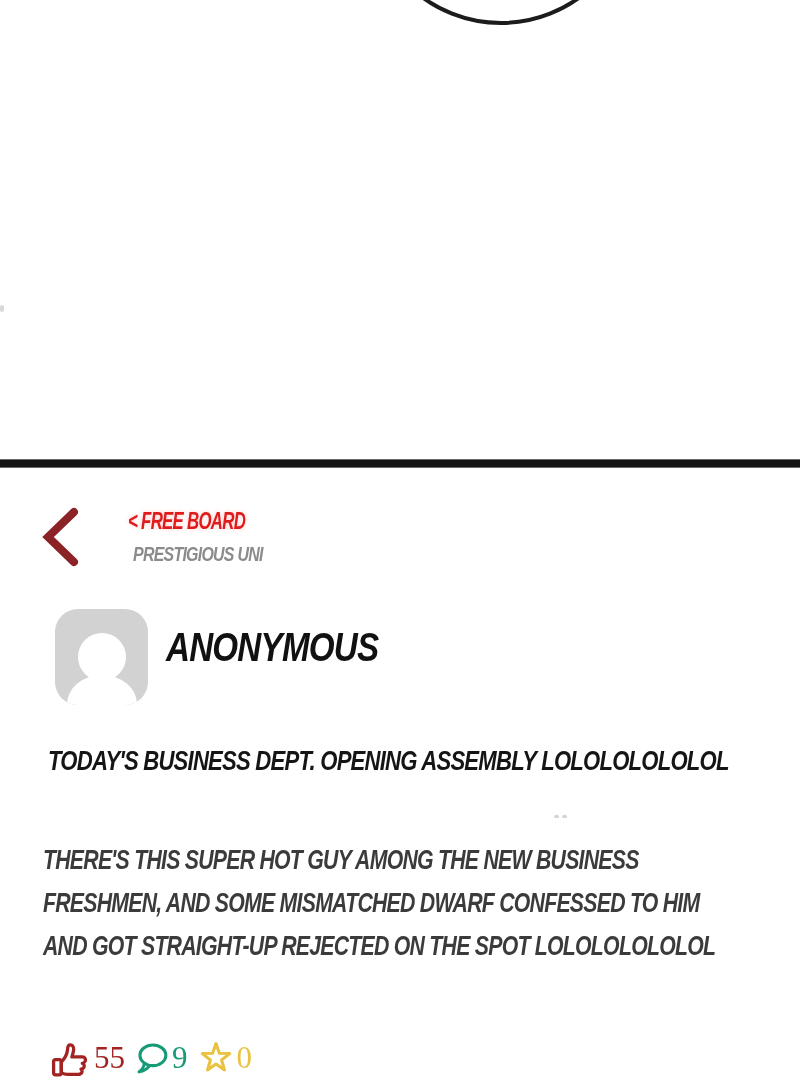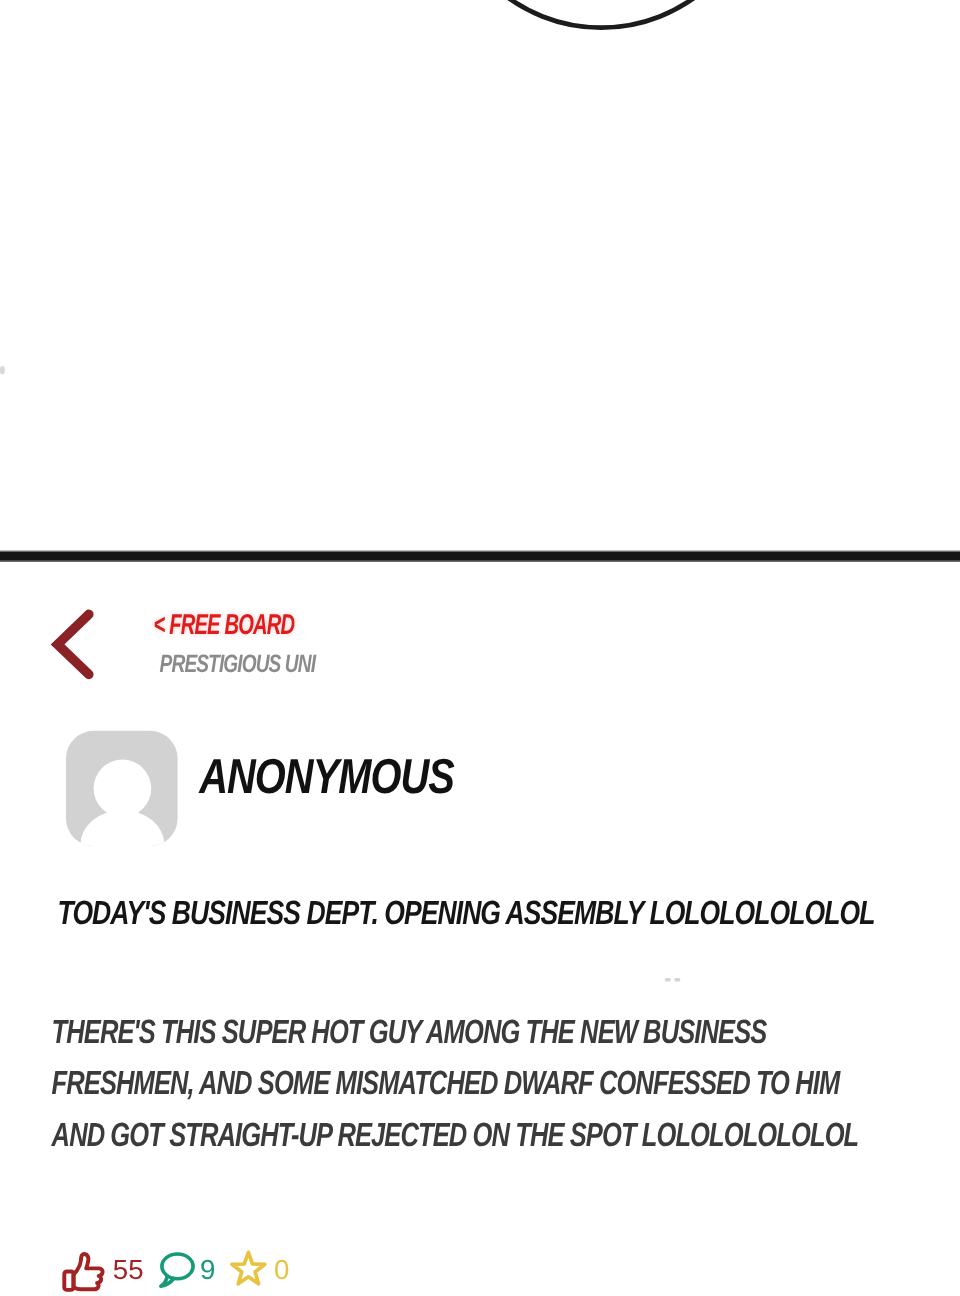--- a/index.html
+++ b/index.html
@@ -106,22 +106,22 @@
   .reactions {
     position: absolute; left: 50px; top: 1037px;
     display: flex; align-items: center; gap: 10px;
     height: 42px;
   }
   .reaction {
     display: flex; align-items: center; gap: 3px;
     cursor: pointer;
   }
   .reaction .count {
-    font-family: Liberation Sans, sans-serif;
-    font-size: 23px; line-height: 40px;
+    font-family: Liberation Serif, serif;
+    font-size: 31px; line-height: 40px;
   }
   .reaction.like .count { color: #a32222; }
   .reaction.comment .count { color: #169a77; }
   .reaction.favorite .count { color: #e8c240; }
   svg { display: block; }
 </style>
 </head>
 <body>
 
 <div class="page">

